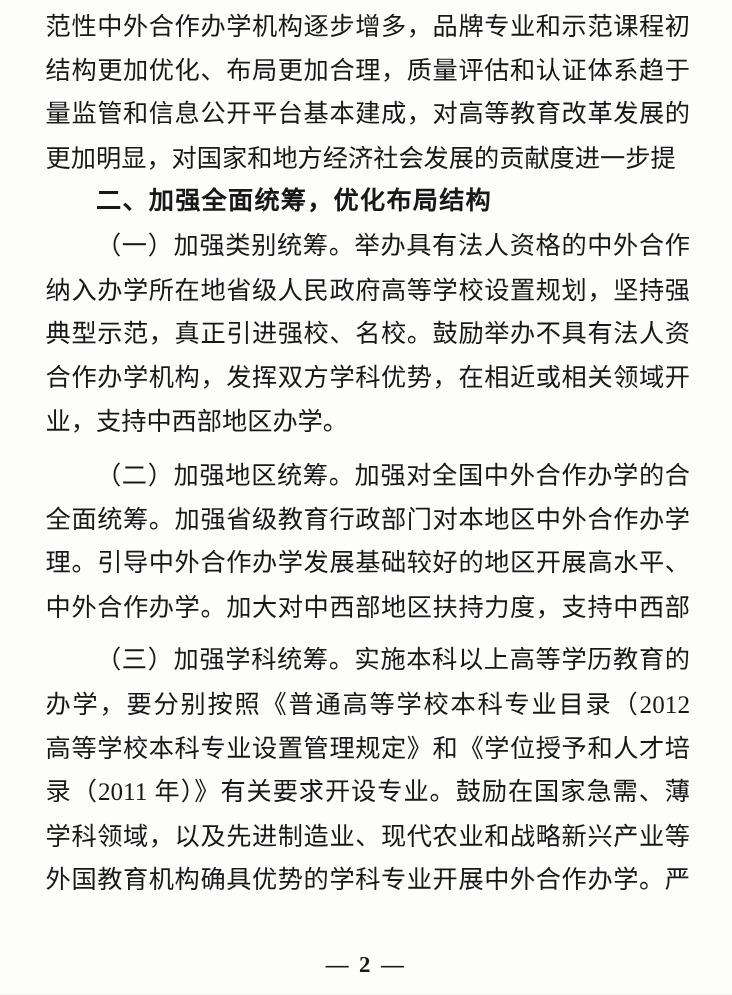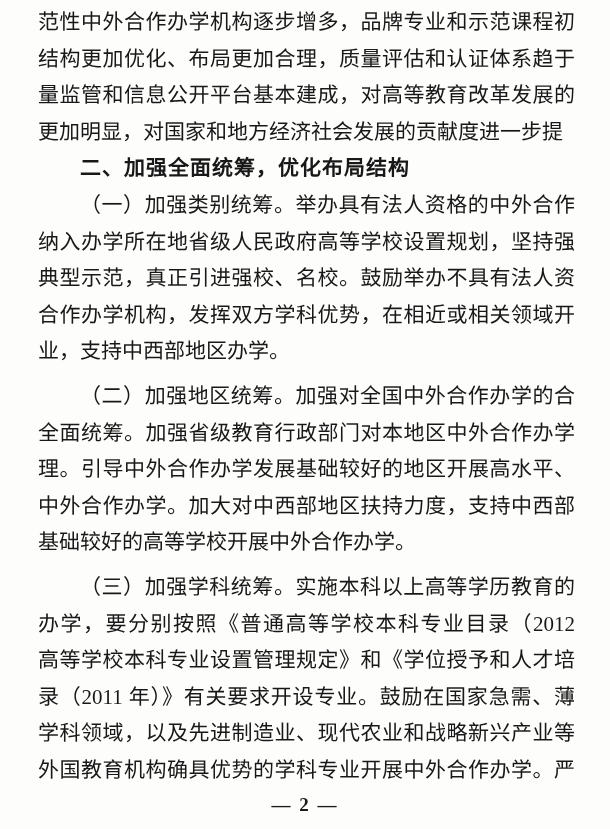--- a/index.html
+++ b/index.html
@@ -86,21 +86,20 @@
       <div class="ln">典型示范，真正引进强校、名校。鼓励举办不具有法人资格的中外</div>
       <div class="ln">合作办学机构，发挥双方学科优势，在相近或相关领域开设学科专</div>
       <div class="ln ln-end">业，支持中西部地区办学。</div>
     </div>
 
     <div class="para para-gap">
       <div class="ln ln-first">（二）加强地区统筹。加强对全国中外合作办学的合理规划和</div>
       <div class="ln">全面统筹。加强省级教育行政部门对本地区中外合作办学的统筹管</div>
       <div class="ln">理。引导中外合作办学发展基础较好的地区开展高水平、示范性的</div>
       <div class="ln">中外合作办学。加大对中西部地区扶持力度，支持中西部地区办学</div>
-      <div class="ln ln-end">基础较好的高等学校开展中外合作办学。</div>
     </div>
 
     <div class="para para-gap">
       <div class="ln ln-first">（三）加强学科统筹。实施本科以上高等学历教育的中外合作</div>
       <div class="ln">办学，要分别按照《普通高等学校本科专业目录（2012 年）》、《普通</div>
       <div class="ln">高等学校本科专业设置管理规定》和《学位授予和人才培养学科目</div>
       <div class="ln">录（2011 年）》有关要求开设专业。鼓励在国家急需、薄弱和空白的</div>
       <div class="ln">学科领域，以及先进制造业、现代农业和战略新兴产业等领域，与</div>
       <div class="ln">外国教育机构确具优势的学科专业开展中外合作办学。严控已有相</div>
     </div>

